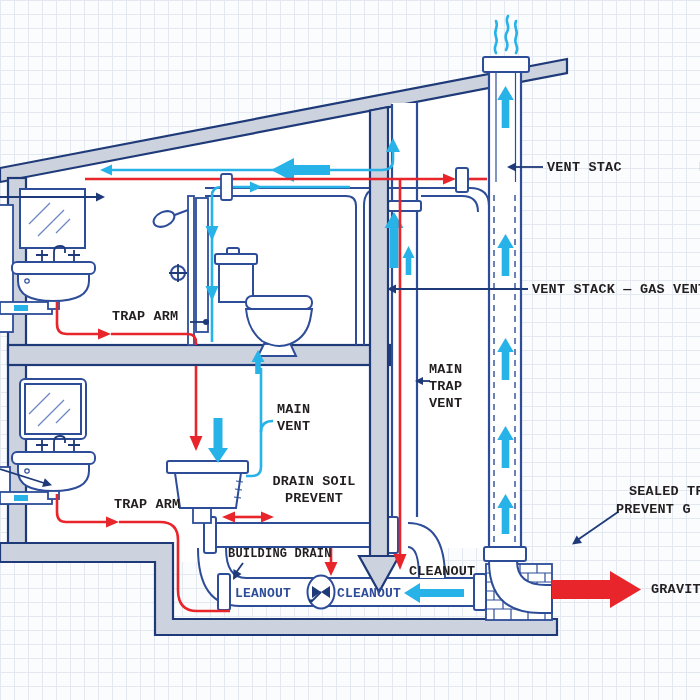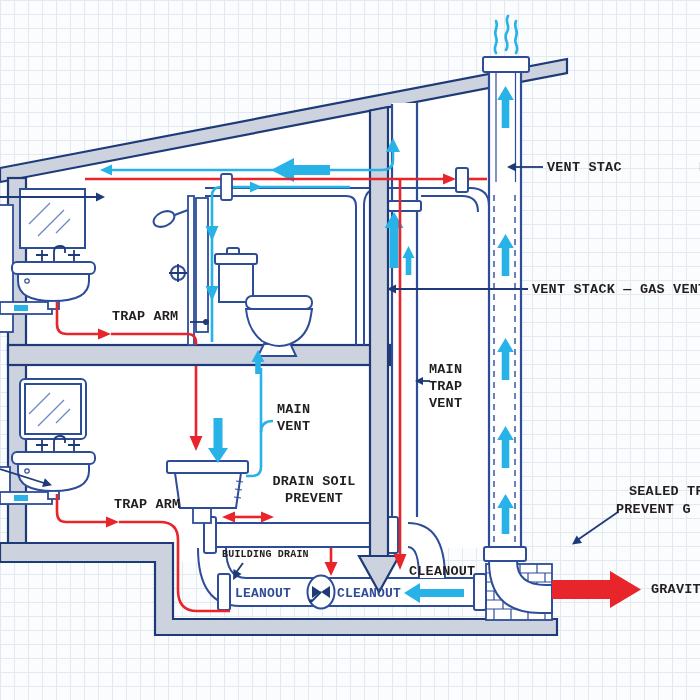--- a/index.html
+++ b/index.html
@@ -305,21 +305,21 @@
   <div>VENT</div>
 </div>
 
 <div class="lbl center" style="left:258px;top:473px;width:112px">
   <div>DRAIN SOIL</div>
   <div>PREVENT</div>
 </div>
 
 <div class="lbl" style="left:112px;top:308px">TRAP ARM</div>
 <div class="lbl" style="left:114px;top:496px">TRAP ARM</div>
-<div class="lbl" style="left:222px;top:546px;font-size:10px">BUILDING DRAIN</div>
+<div class="lbl" style="left:228px;top:546px;font-size:12px">BUILDING DRAIN</div>
 <div class="lbl" style="left:409px;top:563px">CLEANOUT</div>
 
 <div class="lbl blue" style="left:235px;top:585px">LEANOUT</div>
 <div class="lbl blue" style="left:337px;top:585px">CLEANOUT</div>
 
 <div class="lbl" style="left:629px;top:483px">SEALED TR</div>
 <div class="lbl" style="left:616px;top:501px">PREVENT G</div>
 <div class="lbl" style="left:651px;top:581px">GRAVIT</div>
 </div>
 

